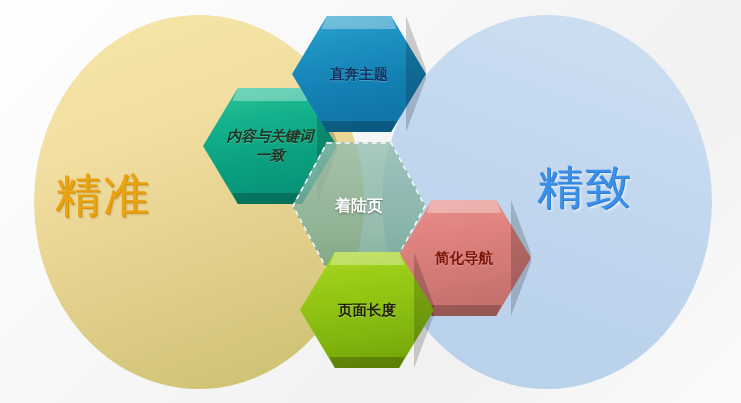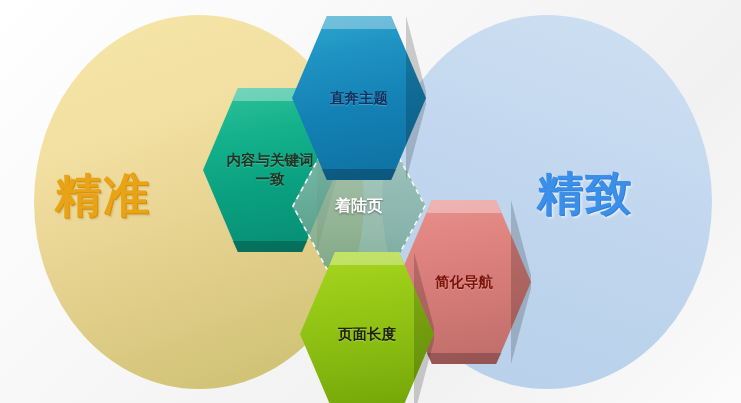--- a/index.html
+++ b/index.html
@@ -32,51 +32,51 @@
   #ellipse-right {
     left: 382px;
     top: 15px;
     width: 330px;
     height: 374px;
     background: linear-gradient(200deg, #cfe0f2 0%, #c3d8ef 40%, #bcd3ec 70%, #b9d0ea 100%);
   }
   .ellipse-label {
     position: absolute;
     font-size: 46px;
-    font-weight: bold;
+    font-weight: normal;
     letter-spacing: 2px;
     white-space: nowrap;
     user-select: none;
   }
   #label-left {
     left: 55px;
     top: 165px;
     color: #e8a317;
     text-shadow: 1px 1px 0 #d99100, 2px 2px 2px rgba(120,80,0,0.25);
   }
   #label-right {
     left: 537px;
-    top: 163px;
+    top: 157px;
     color: #3b8fe8;
     text-shadow: 1px 1px 0 #2f7fd6, 2px 2px 3px rgba(255,255,255,0.8);
   }
 
   
   #hex-cluster {
     position: absolute;
     left: 0;
     top: 0;
     width: 741px;
     height: 403px;
   }
 
   .hex {
     position: absolute;
     width: 134px;
-    height: 164px;
+    height: 116px;
   }
   .hex .face {
     position: absolute;
     inset: 0;
     clip-path: polygon(26% 0%, 74% 0%, 100% 50%, 74% 100%, 26% 100%, 0% 50%);
   }
   .hex .top-bevel {
     position: absolute;
     left: 0; right: 0; top: 0;
     height: 13px;
@@ -158,21 +158,21 @@
     inset: 0;
     pointer-events: none;
   }
   #hex-center .label {
     font-size: 16px;
     color: #ffffff;
     text-shadow: 0 1px 2px rgba(0,0,0,0.45);
   }
 
   .txt-navy   { color: #10305e; text-shadow: 0 1px 1px rgba(255,255,255,0.25); }
-  .txt-dark   { color: #233322; text-shadow: 0 1px 1px rgba(255,255,255,0.22); }
+  .txt-dark   { color: #233322; text-shadow: 0 1px 1px rgba(255,255,255,0.22); font-style: italic; }
   .txt-black  { color: #1d1d12; text-shadow: 0 1px 1px rgba(255,255,255,0.3); }
   .txt-maroon { color: #7b1208; text-shadow: 0 1px 1px rgba(255,255,255,0.25); }
   .txt-olive  { color: #20230a; text-shadow: 0 1px 1px rgba(255,255,255,0.25); }
 </style>
 </head>
 <body>
 
 <div id="canvas">
 
   <div class="ellipse" id="ellipse-left"></div>

